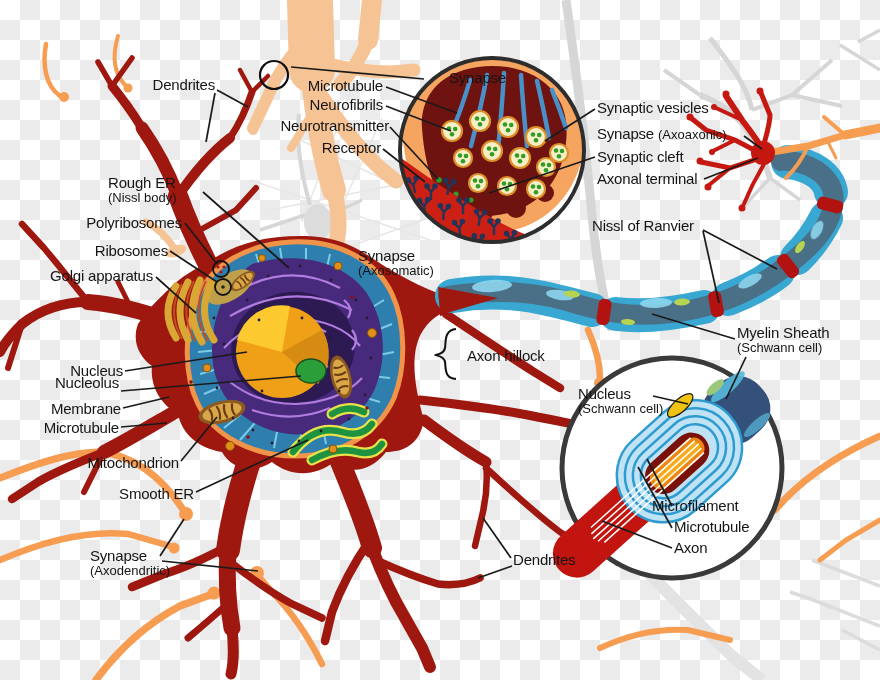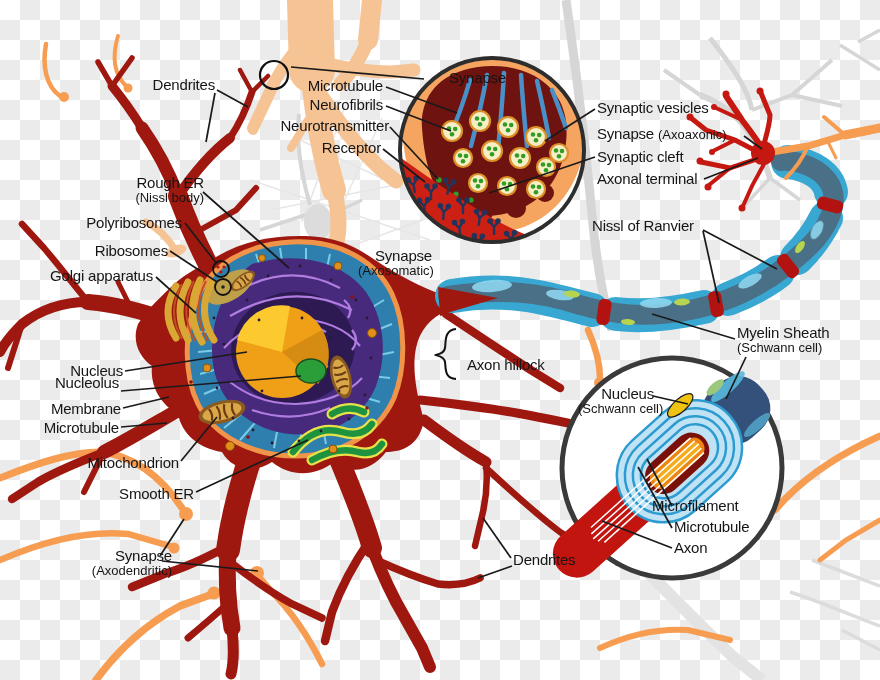--- a/index.html
+++ b/index.html
@@ -4,21 +4,21 @@
 <style>
   html,body{margin:0;padding:0;background:#888;}
   .stage{position:relative;width:880px;height:680px;overflow:hidden;
     background-color:#fff;
     background-image:conic-gradient(#ebebeb 90deg,#ffffff 90deg 180deg,#ebebeb 180deg 270deg,#ffffff 270deg);
     background-size:40px 40px;
     font-family:"Liberation Sans", sans-serif;}
   .stage svg{position:absolute;left:0;top:0;}
   .lbl{position:absolute;font-size:15px;color:#151515;white-space:nowrap;line-height:1.06;letter-spacing:-0.2px;}
   .lbl .sub{font-size:13px;letter-spacing:0;}
-  .lbl.center{text-align:right;}
+  .lbl.center{text-align:left;}
   .lbl .subline{display:block;font-size:13px;letter-spacing:0;}
 </style>
 </head>
 <body>
 
 <div class="stage">
 
 <svg width="880" height="680" viewBox="0 0 880 680">
   <defs>
     <clipPath id="insetClip">
@@ -551,20 +551,20 @@
 <div class="lbl" style="right:712px;top:243px">Ribosomes</div>
 <div class="lbl" style="right:727px;top:268px">Golgi apparatus</div>
 <div class="lbl" style="right:757px;top:363px">Nucleus</div>
 <div class="lbl" style="right:761px;top:375px">Nucleolus</div>
 <div class="lbl" style="right:759px;top:401px">Membrane</div>
 <div class="lbl" style="right:761px;top:420px">Microtubule</div>
 <div class="lbl" style="right:701px;top:455px">Mitochondrion</div>
 <div class="lbl" style="right:686px;top:486px">Smooth ER</div>
 <div class="lbl center" style="left:90px;top:548px;width:82px"><span>Synapse</span><span class="subline">(Axodendritic)</span></div>
 <div class="lbl center" style="left:358px;top:248px;width:74px"><span>Synapse</span><span class="subline">(Axosomatic)</span></div>
-<div class="lbl" style="left:467px;top:357px">Axon hillock</div>
+<div class="lbl" style="left:467px;top:348px">Axon hillock</div>
 <div class="lbl" style="left:513px;top:552px">Dendrites</div>
 <div class="lbl center" style="left:578px;top:386px;width:76px"><span>Nucleus</span><span class="subline">(Schwann cell)</span></div>
 <div class="lbl" style="left:652px;top:498px">Microfilament</div>
 <div class="lbl" style="left:674px;top:519px">Microtubule</div>
 <div class="lbl" style="left:674px;top:540px">Axon</div>
 
 </div>
 
 </body></html>

